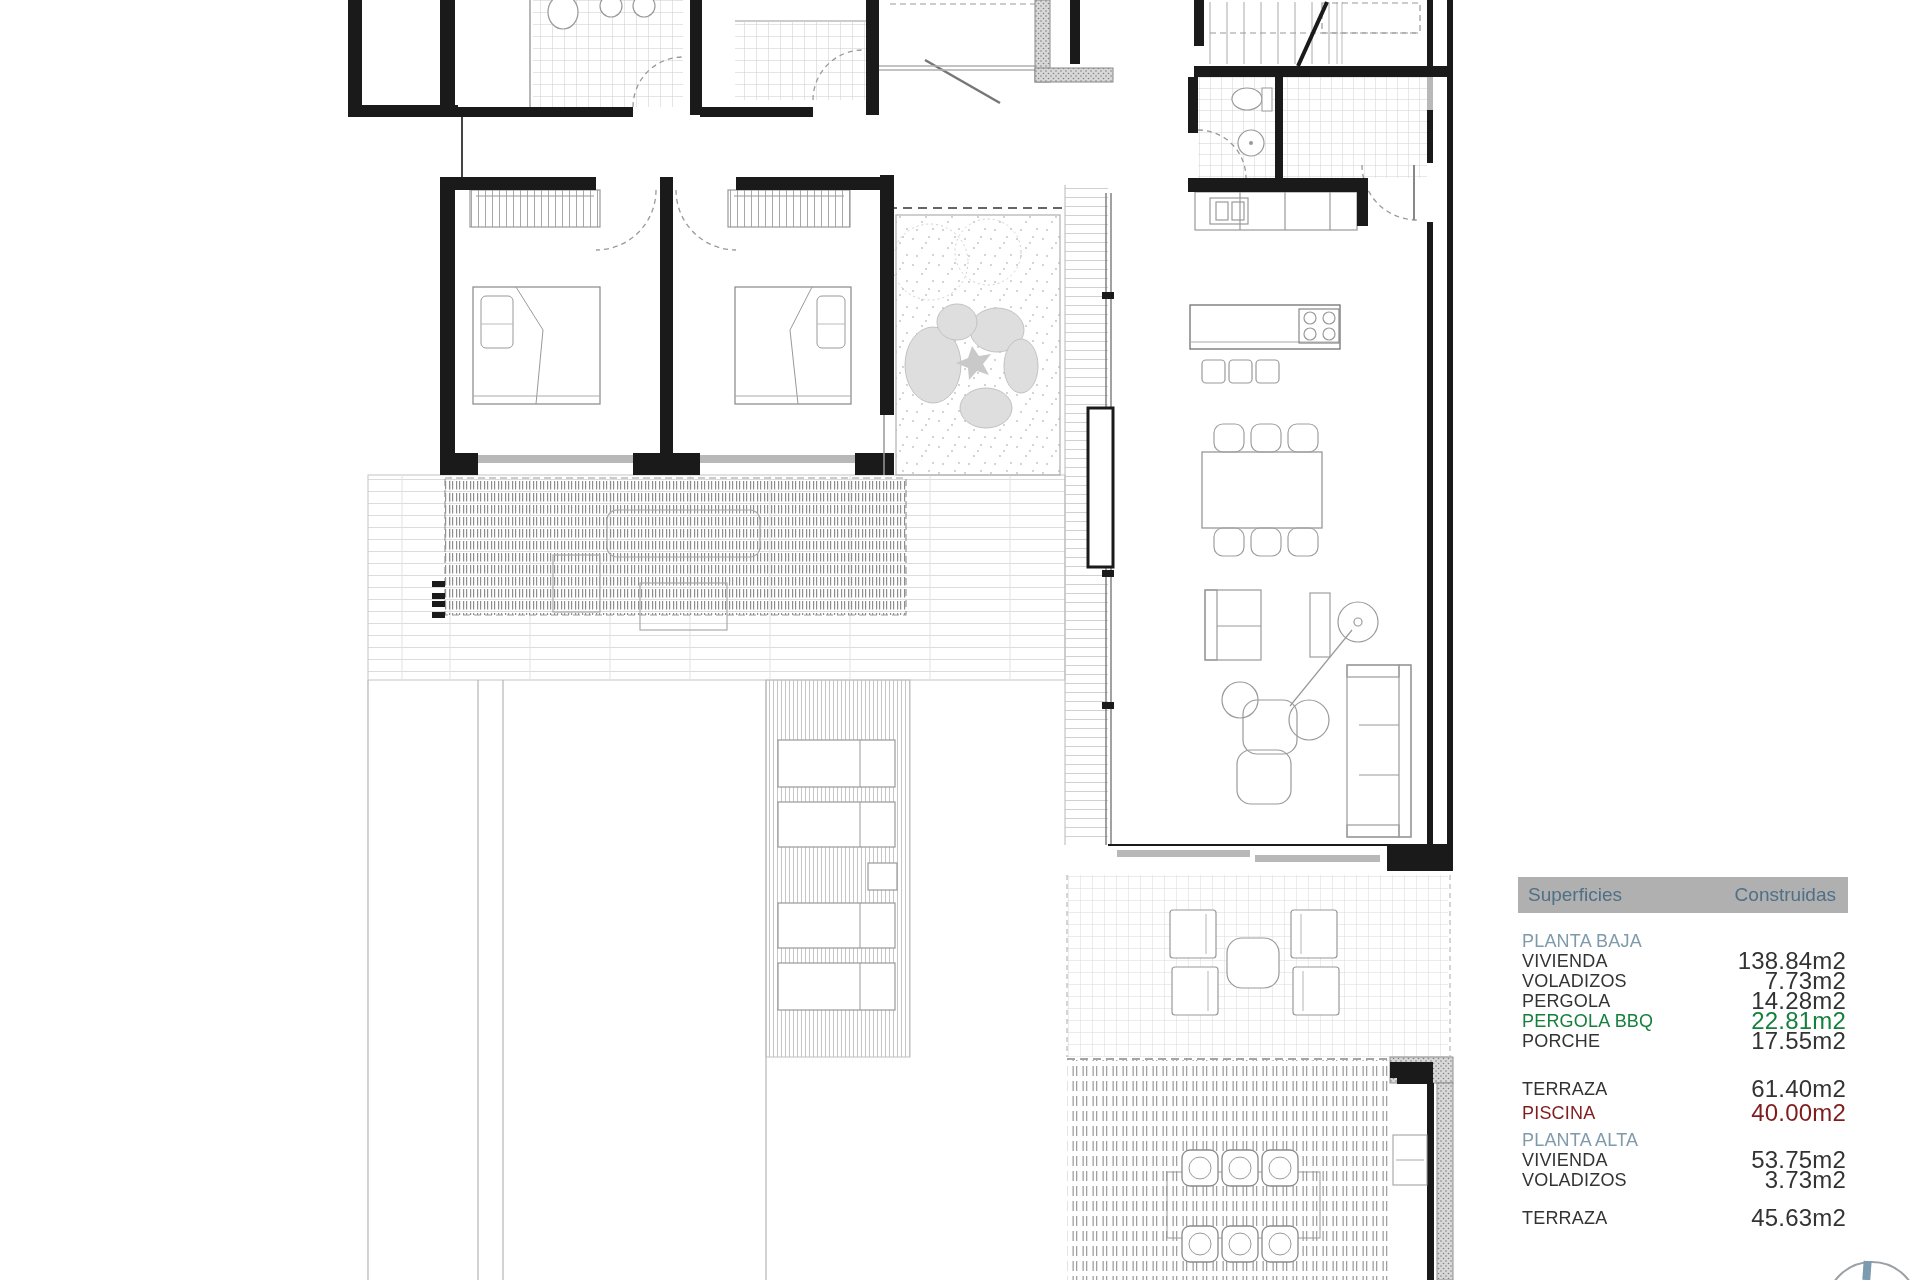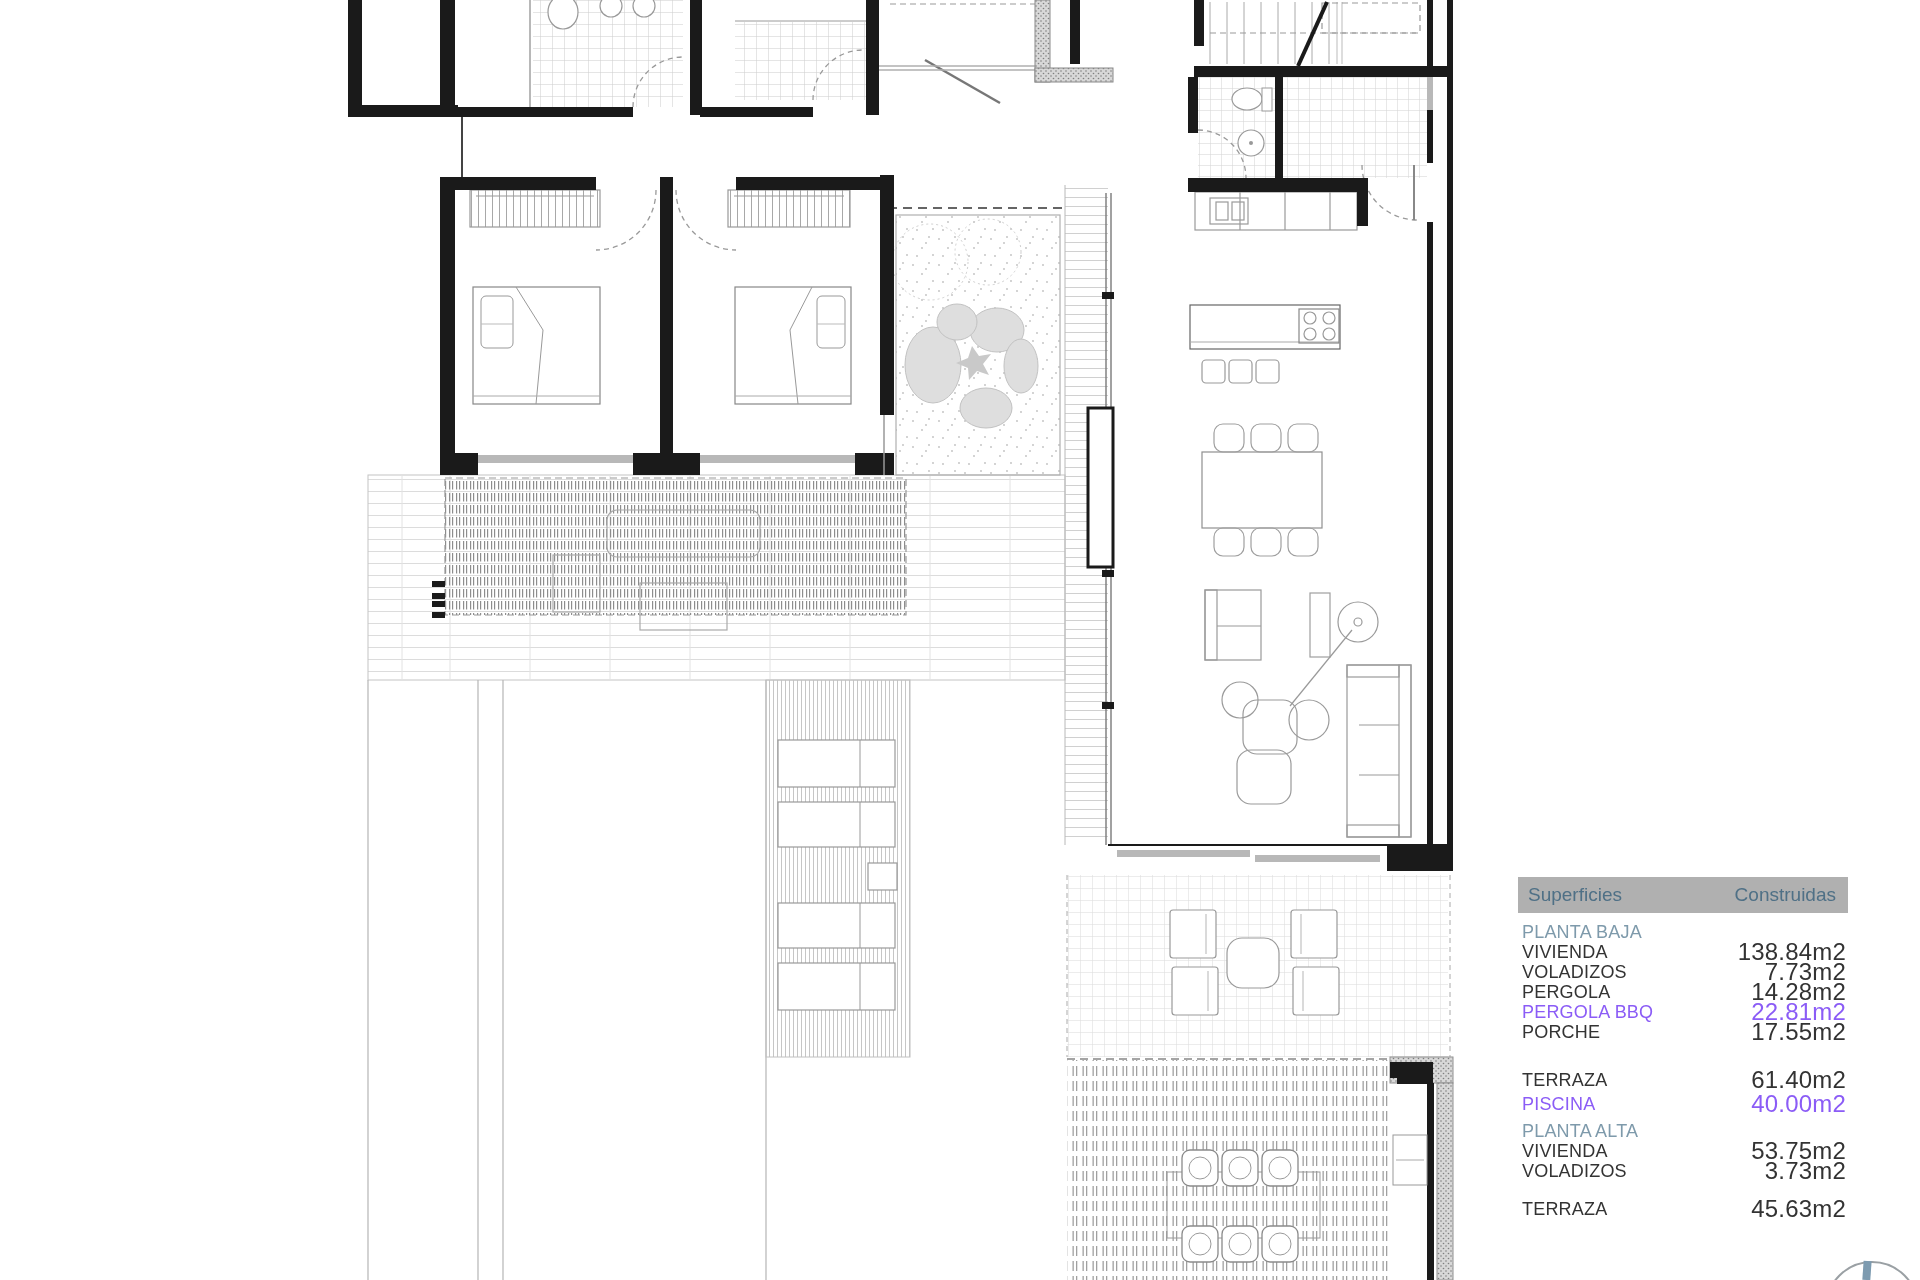--- a/index.html
+++ b/index.html
@@ -3,21 +3,21 @@
 <meta charset="utf-8">
 <style>
   html,body{margin:0;padding:0;background:#ffffff;width:1920px;height:1280px;overflow:hidden;
     font-family:"Liberation Sans", sans-serif;}
   #stage{position:relative;width:1920px;height:1280px;background:#fff;}
   #plan-svg{position:absolute;left:0;top:0;}
   
   #legend{position:absolute;left:1518px;top:877px;width:330px;}
   #legend-header{height:36px;display:flex;align-items:center;justify-content:space-between;
     padding:0 12px 0 10px;box-sizing:border-box;font-size:19px;}
-  #legend-rows{margin-top:9px;}
+  #legend-rows{margin-top:18px;}
   .lrow{height:20px;display:flex;justify-content:space-between;align-items:center;
     padding:0 2px 0 4px;font-size:18px;letter-spacing:.2px;}
   .lrow .val{font-size:24px;}
   .lrow.section{font-size:18px;}
   .gap28{margin-top:28px;} .gap4{margin-top:4px;} .gap7{margin-top:7px;} .gap18{margin-top:18px;}
 </style>
 </head>
 <body>
 
 <div id="stage">
@@ -401,33 +401,33 @@
           <span class="val">138.84m2</span>
     </div>
     <div class="lrow" style="color: rgb(51, 51, 51);">
       <span>VOLADIZOS</span>
           <span class="val">7.73m2</span>
     </div>
     <div class="lrow" style="color: rgb(51, 51, 51); gap: 8px;">
       <span>PERGOLA</span>
           <span class="val">14.28m2</span>
     </div>
-    <div class="lrow" style="color: #8b5cf6; align-items: center;">
+    <div class="lrow" style="color: #15803d; align-items: center;">
       <span>PERGOLA BBQ</span>
           <span class="val">22.81m2</span>
     </div>
     <div class="lrow" style="color: rgb(51, 51, 51); justify-content: space-between;">
       <span>PORCHE</span>
           <span class="val">17.55m2</span>
     </div>
     <div class="lrow gap28" style="color: rgb(51, 51, 51);">
       <span>TERRAZA</span>
           <span class="val">61.40m2</span>
     </div>
-    <div class="lrow gap4" style="color: #8b5cf6;">
+    <div class="lrow gap4" style="color: #7f1d1d;">
       <span>PISCINA</span>
           <span class="val">40.00m2</span>
     </div>
     <div class="lrow section gap7" style="color: rgb(126, 154, 171);">
       <span>PLANTA ALTA</span>
           <span class="val"></span>
     </div>
     <div class="lrow" style="color: rgb(51, 51, 51);">
       <span>VIVIENDA</span>
           <span class="val">53.75m2</span>

